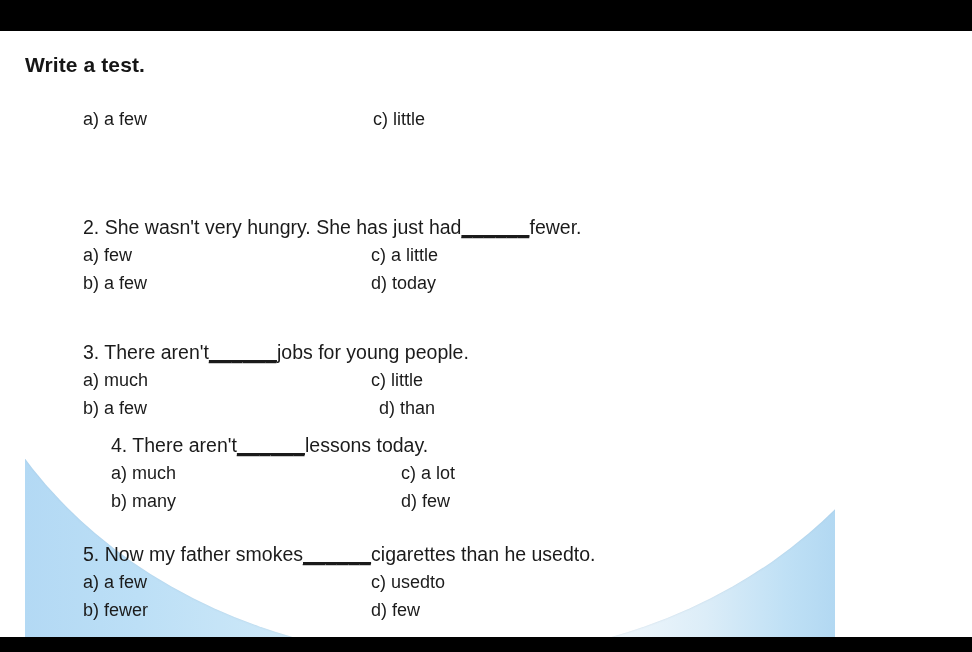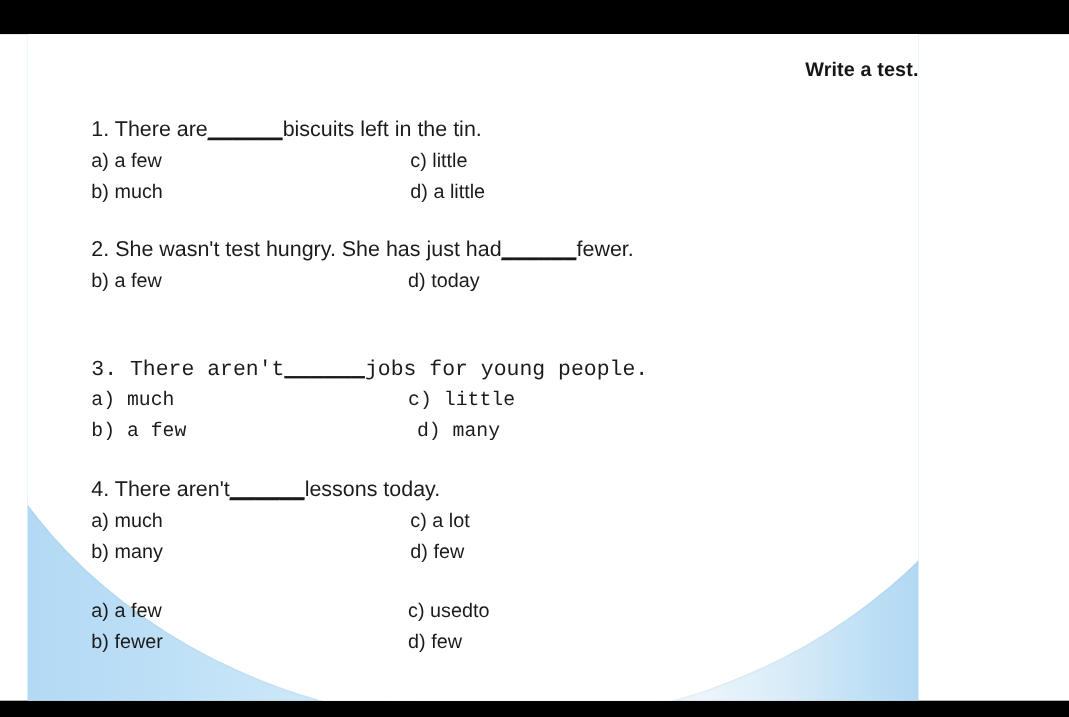--- a/index.html
+++ b/index.html
@@ -81,22 +81,22 @@
     position: absolute;
     inset: 0;
     color: #1b1b1b;
   }
 
   #slide-title {
     position: absolute;
     top: 22px;
     left: 0;
     width: 810px;
-    text-align: right;
-    font-size: 18px;
+    text-align: left;
+    font-size: 21px;
     font-weight: bold;
     letter-spacing: 0.1px;
     color: #161616;
   }
 
   .question-block {
     position: absolute;
     left: 58px;
     width: 730px;
   }
@@ -124,98 +124,98 @@
     white-space: nowrap;
   }
   .opt-right {
     position: absolute;
     white-space: nowrap;
   }
 
   
   #q1 { top: 74px; }
   #q2 { top: 183px; }
-  #q3 { top: 292px; font-family: Liberation Mono, monospace; }
-  #q4 { top: 401px; }
+  #q3 { top: 308px; }
+  #q4 { top: 401px; margin-left: 28px; }
   #q5 { top: 510px; }
 </style>
 </head>
 <body>
 
 <div id="screen">
 
   <div id="page-field"></div>
 
   <div id="slide">
 
     <div id="white-oval">
       <div id="oval-sheen"></div>
     </div>
 
     <div id="content">
 
       <div id="slide-title">Write a test.</div>
 
       <div class="question-block" id="q1">
-        <div class="q-prompt">
-          <span>1.</span>
-          <span>There are</span><span class="blank">______</span><span>biscuits left in the tin.</span>
-        </div>
         <div class="opt-row">
           <span class="opt-left">a) a few</span>
           <span class="opt-right" style="left:290px">c) little</span>
         </div>
-        <div class="opt-row">
-          <span class="opt-left">b) much</span>
-          <span class="opt-right" style="left:290px">d) a little</span>
-        </div>
       </div>
 
       <div class="question-block" id="q2">
         <div class="q-prompt">
           <span>2.</span>
-          <span>She wasn't test hungry. She has just had</span><span class="blank">______</span><span>fewer.</span>
+          <span>She wasn't very hungry. She has just had</span><span class="blank">______</span><span>fewer.</span>
+        </div>
+        <div class="opt-row">
+          <span class="opt-left">a) few</span>
+          <span class="opt-right" style="left:288px">c) a little</span>
         </div>
         <div class="opt-row">
           <span class="opt-left">b) a few</span>
           <span class="opt-right" style="left:288px">d) today</span>
         </div>
       </div>
 
       <div class="question-block" id="q3">
         <div class="q-prompt">
           <span>3.</span>
           <span>There aren't</span><span class="blank">______</span><span>jobs for young people.</span>
         </div>
         <div class="opt-row">
           <span class="opt-left">a) much</span>
           <span class="opt-right" style="left:288px">c) little</span>
         </div>
         <div class="opt-row">
           <span class="opt-left">b) a few</span>
-          <span class="opt-right" style="left:296px">d) many</span>
+          <span class="opt-right" style="left:296px">d) than</span>
         </div>
       </div>
 
       <div class="question-block" id="q4">
         <div class="q-prompt">
           <span>4.</span>
           <span>There aren't</span><span class="blank">______</span><span>lessons today.</span>
         </div>
         <div class="opt-row">
           <span class="opt-left">a) much</span>
           <span class="opt-right" style="left:290px">c) a lot</span>
         </div>
         <div class="opt-row">
           <span class="opt-left">b) many</span>
           <span class="opt-right" style="left:290px">d) few</span>
         </div>
       </div>
 
       <div class="question-block" id="q5">
+        <div class="q-prompt">
+          <span>5.</span>
+          <span>Now my father smokes</span><span class="blank">______</span><span>cigarettes than he usedto.</span>
+        </div>
         <div class="opt-row">
           <span class="opt-left">a) a few</span>
           <span class="opt-right" style="left:288px">c) usedto</span>
         </div>
         <div class="opt-row">
           <span class="opt-left">b) fewer</span>
           <span class="opt-right" style="left:288px">d) few</span>
         </div>
       </div>
 

